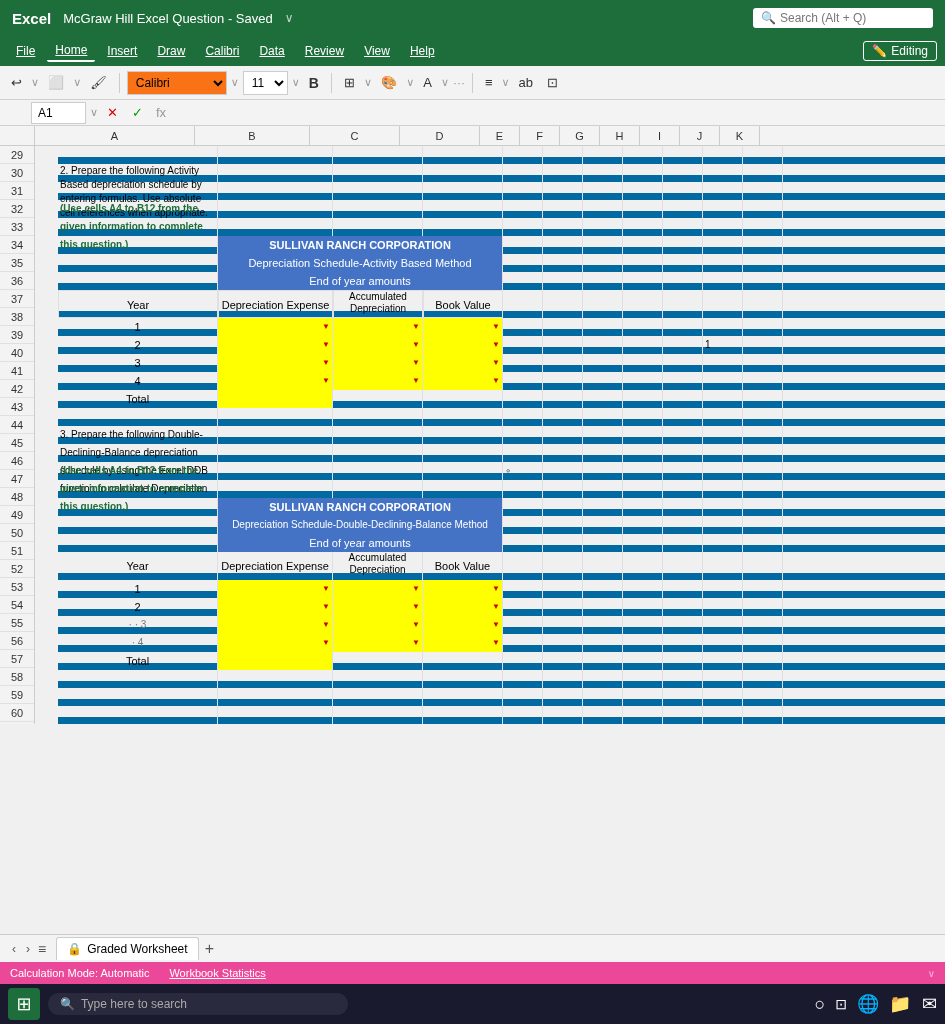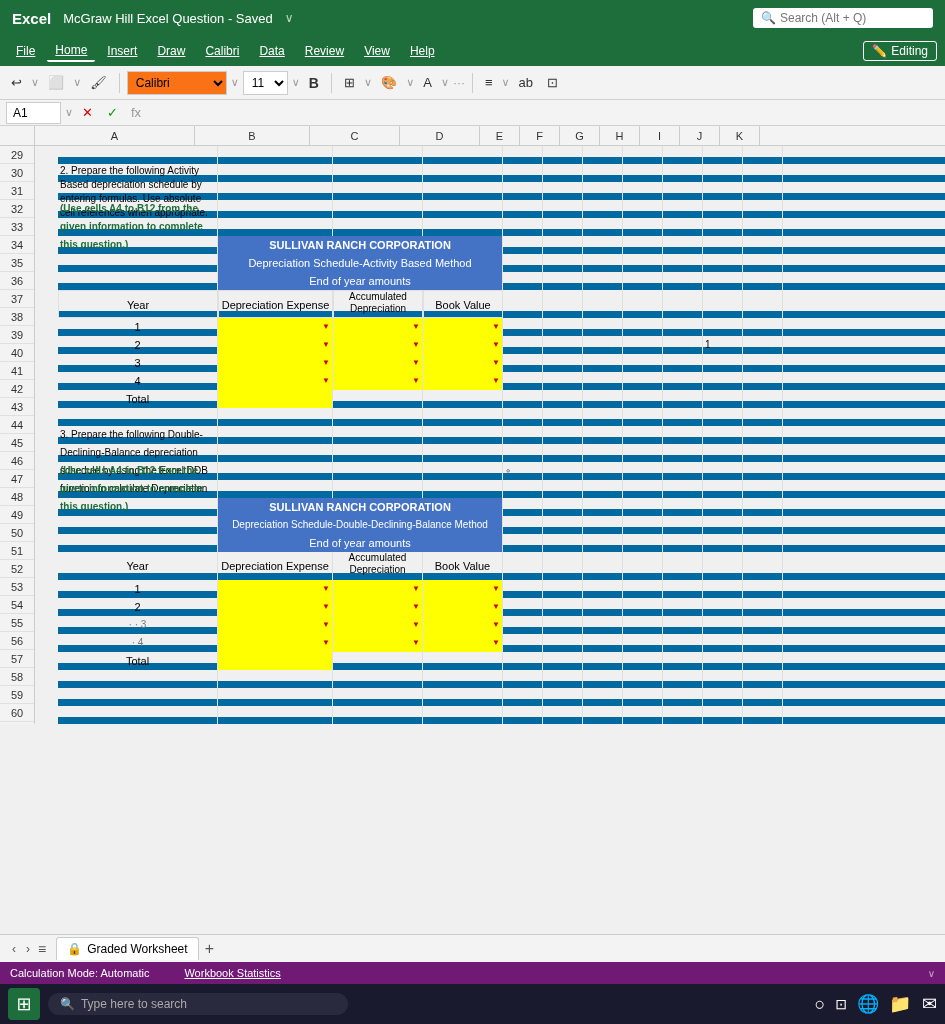--- a/index.html
+++ b/index.html
@@ -110,20 +110,21 @@
       height: 26px;
       gap: 4px;
     }
     .cell-ref {
       border: 1px solid #ccc;
       background: white;
       padding: 2px 6px;
       font-size: 12px;
       width: 55px;
       height: 22px;
+      margin-left: 25px;
     }
     .formula-input {
       border: 1px solid #ccc;
       background: white;
       padding: 2px 6px;
       font-size: 11px;
       flex: 1;
       height: 22px;
     }
 
@@ -238,28 +239,28 @@
     }
     .sheet-tab-add {
       background: none;
       border: none;
       cursor: pointer;
       font-size: 16px;
       padding: 0 6px;
       color: #555;
     }
     .status-bar {
-      background: #701a75;
+      background: #ec4899;
       color: white;
       height: 22px;
       display: flex;
       align-items: center;
       padding: 0 10px;
       font-size: 11px;
-      gap: 35px;
+      gap: 20px;
     }
 
     
     .taskbar {
       background: #1a1a2e;
       height: 40px;
       display: flex;
       align-items: center;
       padding: 0 8px;
       gap: 8px;

